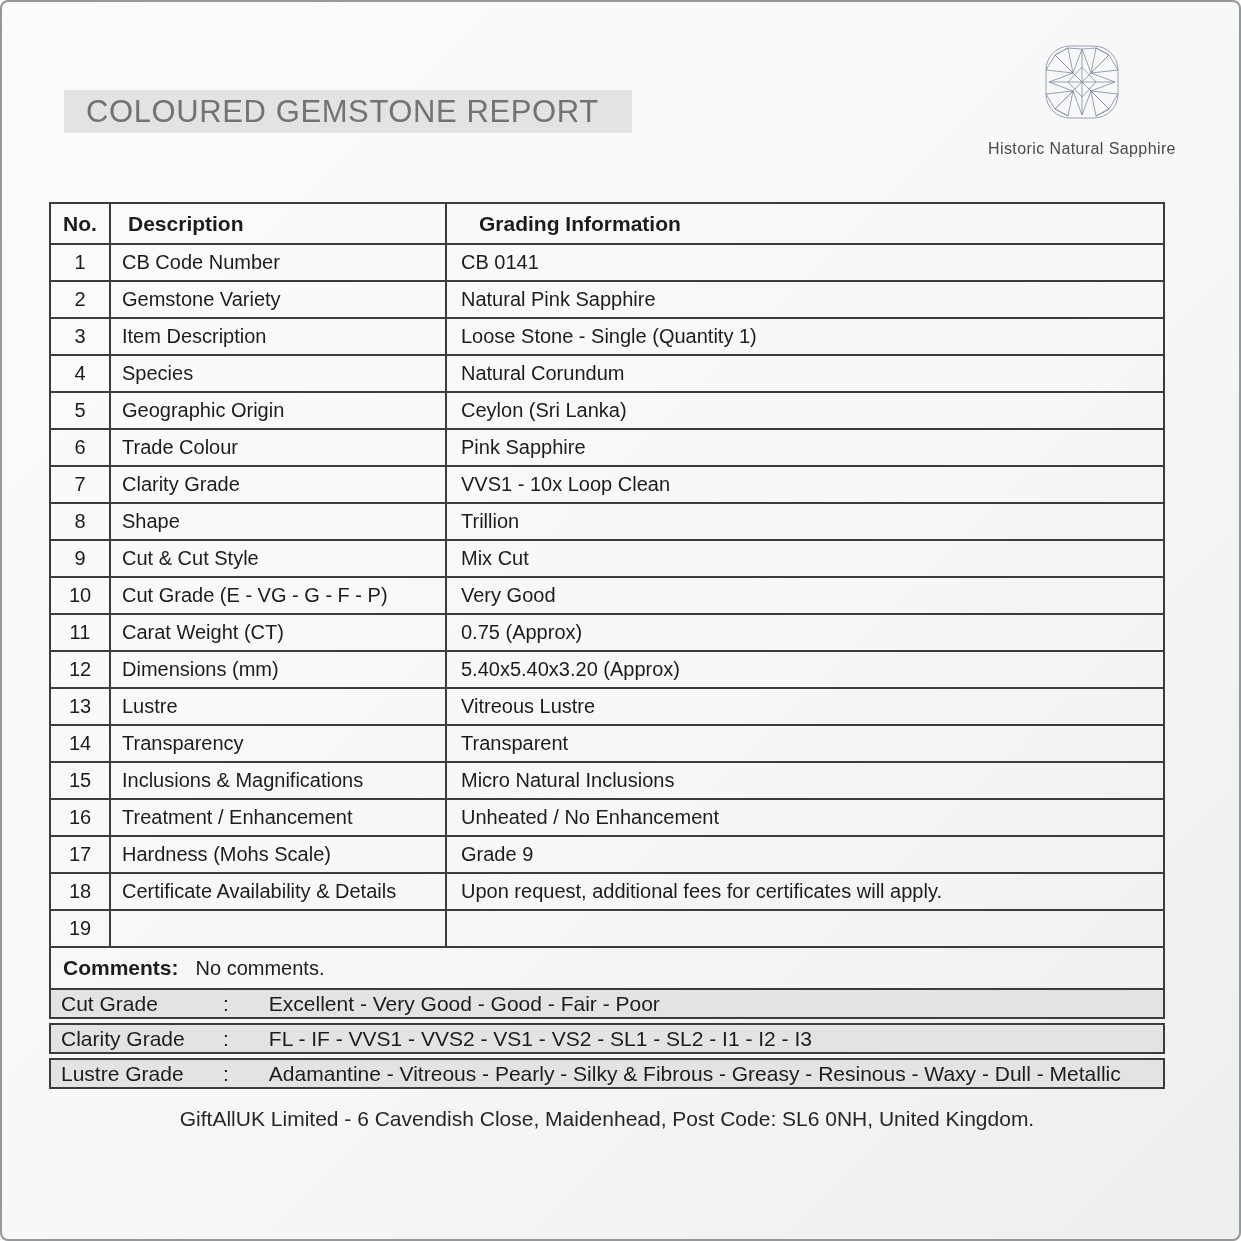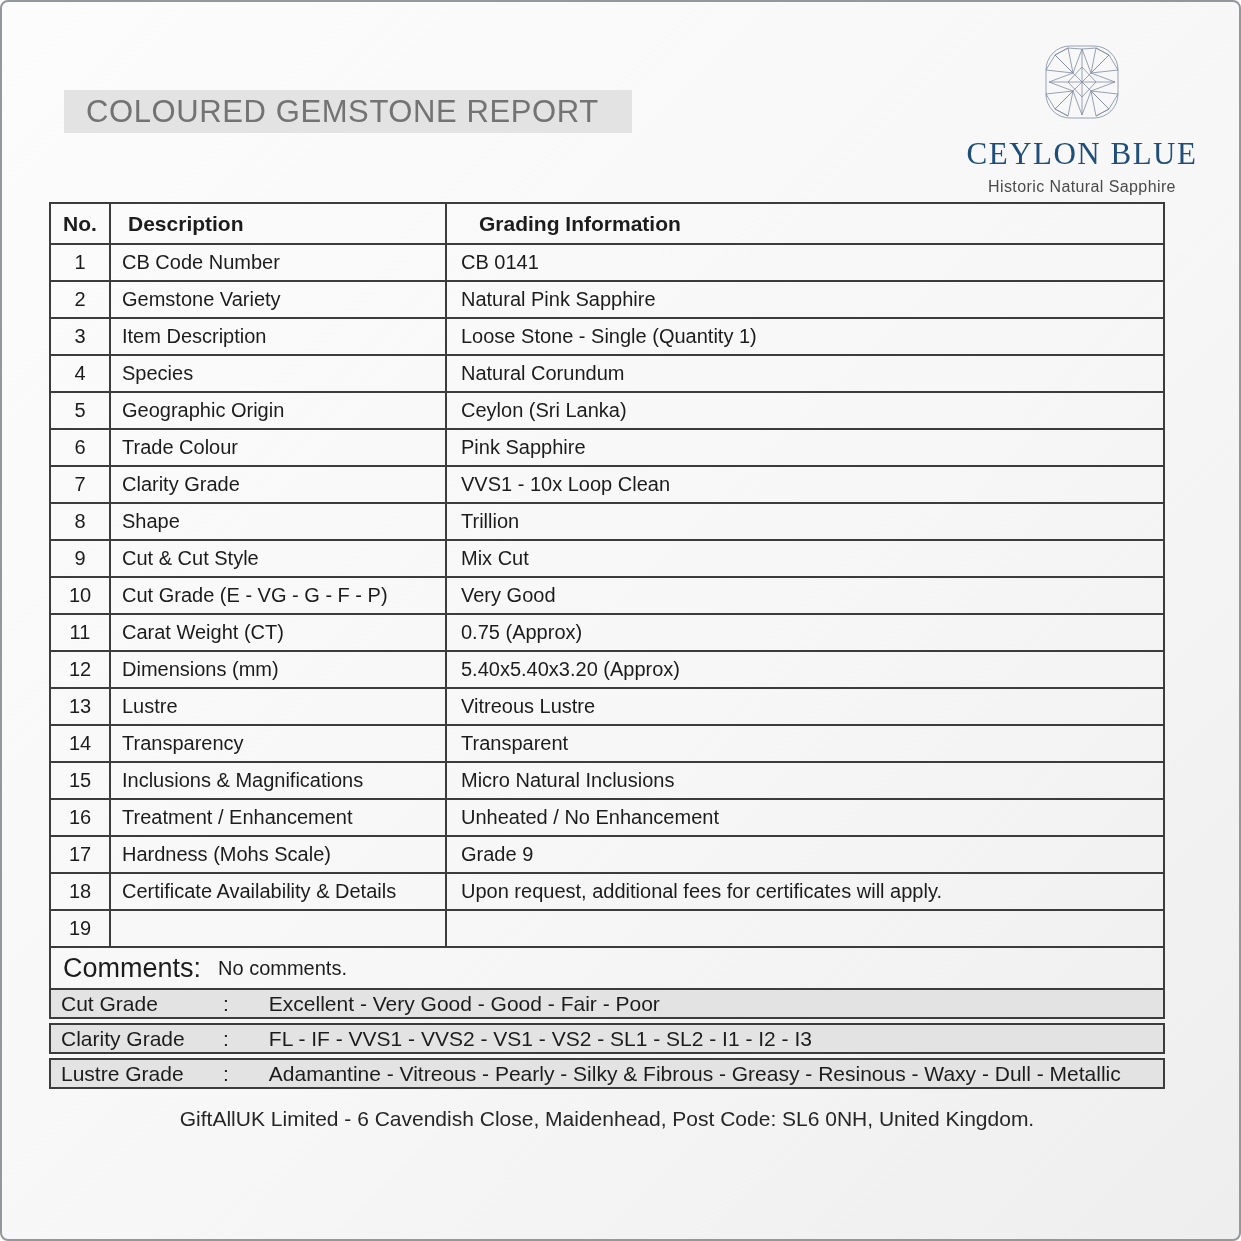--- a/index.html
+++ b/index.html
@@ -41,21 +41,21 @@
   .c-no   { text-align:center !important; }
   th.c-desc { padding-left:17px; }
   td.c-desc { padding-left:11px; }
   th.c-grad { padding-left:32px; }
   td.c-grad { padding-left:14px; }
 
   .comments {
     margin-top:-2px; border:2px solid #3c3c3c; height:44px;
     display:flex; align-items:center; padding-left:12px;
   }
-  .comments .c-label { font-weight:normal; font-size:27px; }
+  .comments .c-label { font-weight:bold; font-size:21px; }
   .comments .c-text  { font-size:20px; margin-left:17px; }
 
   .scale {
     background:#e3e3e3; border:2px solid #3c3c3c; height:31px;
     display:flex; align-items:center; padding-left:10px;
     font-size:21px; white-space:nowrap;gap:32px;
   }
   .scale:nth-child(1) { margin-top:-2px; }
   .scale + .scale { margin-top:4px; }
   .s-label { display:inline-block; min-width:130px; }
@@ -77,21 +77,20 @@
         <path d="M50 9 L59 33 L83 42 L59 51 L50 75 L41 51 L17 42 L41 33 Z"></path>
         <path d="M50 27 L64 42 L50 57 L36 42 Z"></path>
         <path d="M50 9 L50 75 M17 42 L83 42"></path>
         <path d="M50 42 L23 15 M50 42 L77 15 M50 42 L23 69 M50 42 L77 69"></path>
         <path d="M23 15 L36 8 L41 33 M77 15 L64 8 L59 33 M23 69 L36 76 L41 51 M77 69 L64 76 L59 51"></path>
         <path d="M14 30 L23 15 L36 8 M86 30 L77 15 L64 8 M14 54 L23 69 L36 76 M86 54 L77 69 L64 76"></path>
         <path d="M14 30 L41 33 M86 30 L59 33 M14 54 L41 51 M86 54 L59 51"></path>
         <path d="M36 8 L50 9 L64 8 M23 15 L41 33 M77 15 L59 33 M23 69 L41 51 M77 69 L59 51"></path>
       </g>
     </svg>
-    <div class="brand-name">CEYLON BLUE</div>
     <div class="brand-tagline">Historic Natural Sapphire</div>
   </div>
 
   <div class="content">
 
     <table class="report">
       <colgroup>
           <col style="width:60px">
           <col style="width:336px">
           <col>

